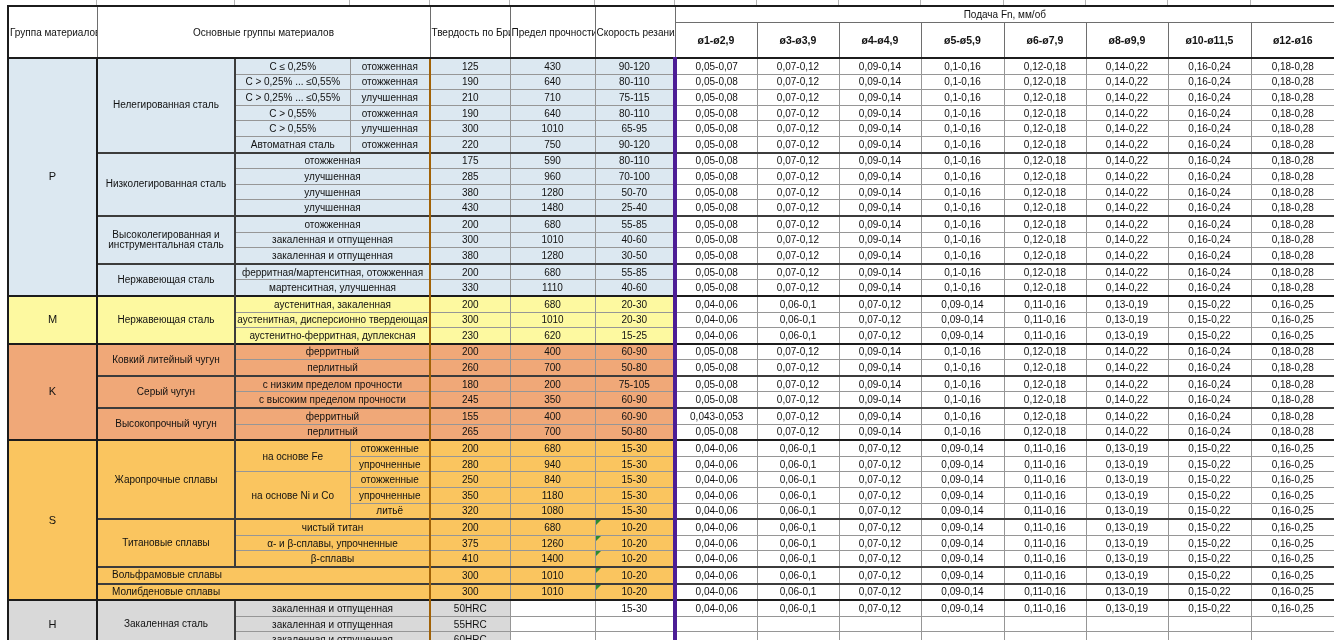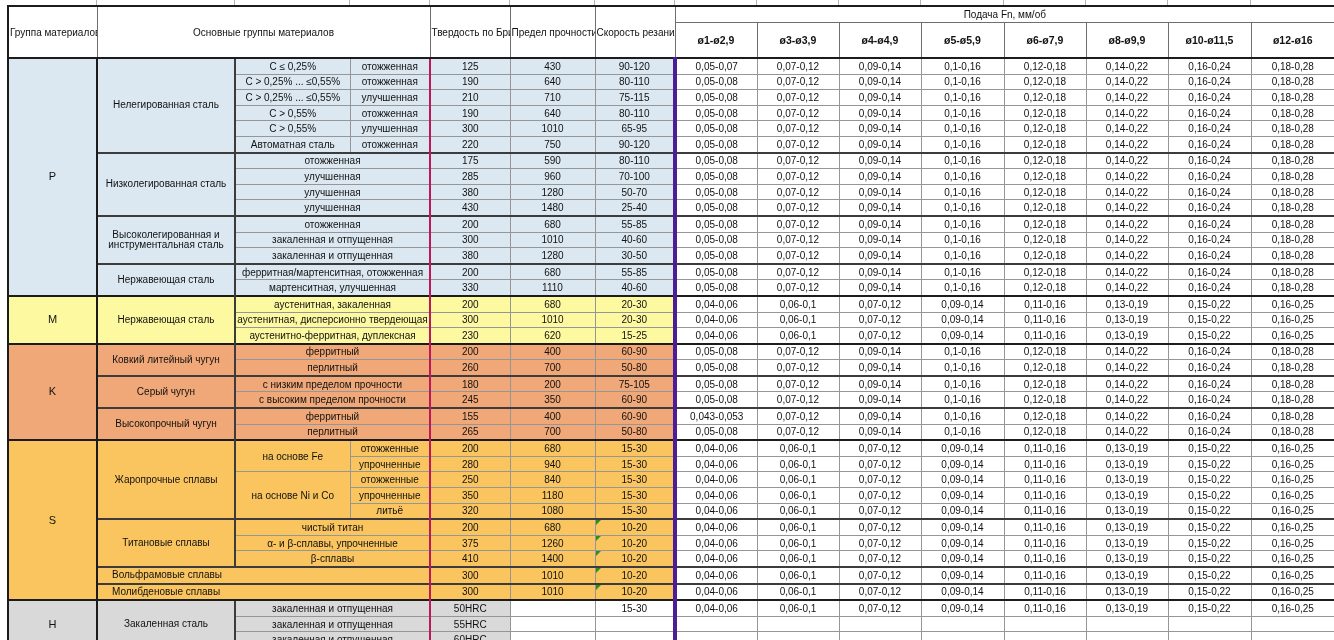--- a/index.html
+++ b/index.html
@@ -13,21 +13,21 @@
     text-align:center;vertical-align:middle;font-size:10px;line-height:11px;color:#111;}
   thead th{background:#fff;font-weight:normal;font-size:10px;line-height:11px;border:1px solid #6e6e6e;}
   tr.hrow1 th{height:15px;}
   tr.hrow2 th{height:34px;font-weight:bold;font-size:10.5px;}
   tbody td{height:14.6px;}
   table{border:2px solid #1c1c1c;}
   thead{border-bottom:2px solid #1c1c1c;}
   td.lab{font-size:11px;border-left:2px solid #1c1c1c;border-right:2px solid #1c1c1c;}
   td.mat{white-space:normal;line-height:10px;font-size:10px;}
   td.mat,td.c1{border-left:2px solid #3c3c3c;}
-  td.hb{border-left:2px solid #be185d;}
+  td.hb{border-left:2px solid #a16207;}
   td.f0{border-left:4px solid #4c1d95;}
   tr.block>td{border-top:2px solid #3c3c3c;}
   tr.gstart>td{border-top:2px solid #1c1c1c;}
   td.full{text-align:left;padding-left:14px;}
   .gP{background:#dce8f1;} .gM{background:#fdf9a0;} .gK{background:#f0a878;}
   .gS{background:#fac55f;} .gH{background:#d9d9d9;}
   td.vcell{position:relative;}
   .flag{position:absolute;top:0;left:0;width:0;height:0;
     border-top:5px solid #2e8b2e;border-right:5px solid transparent;}
 </style>

